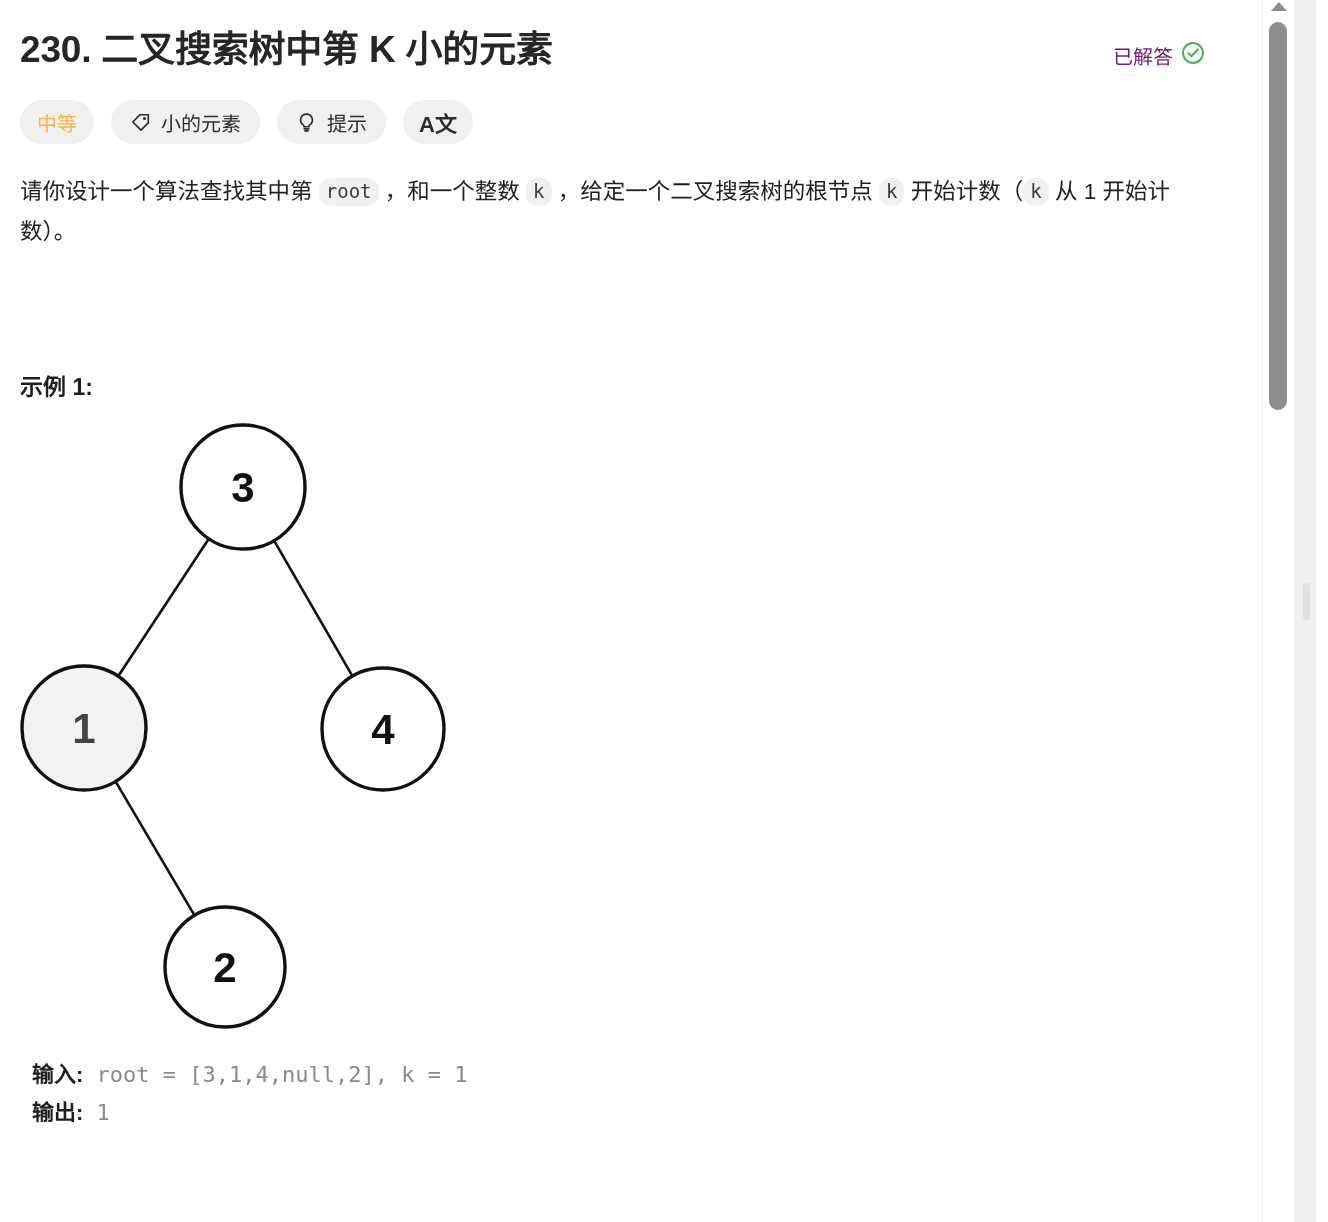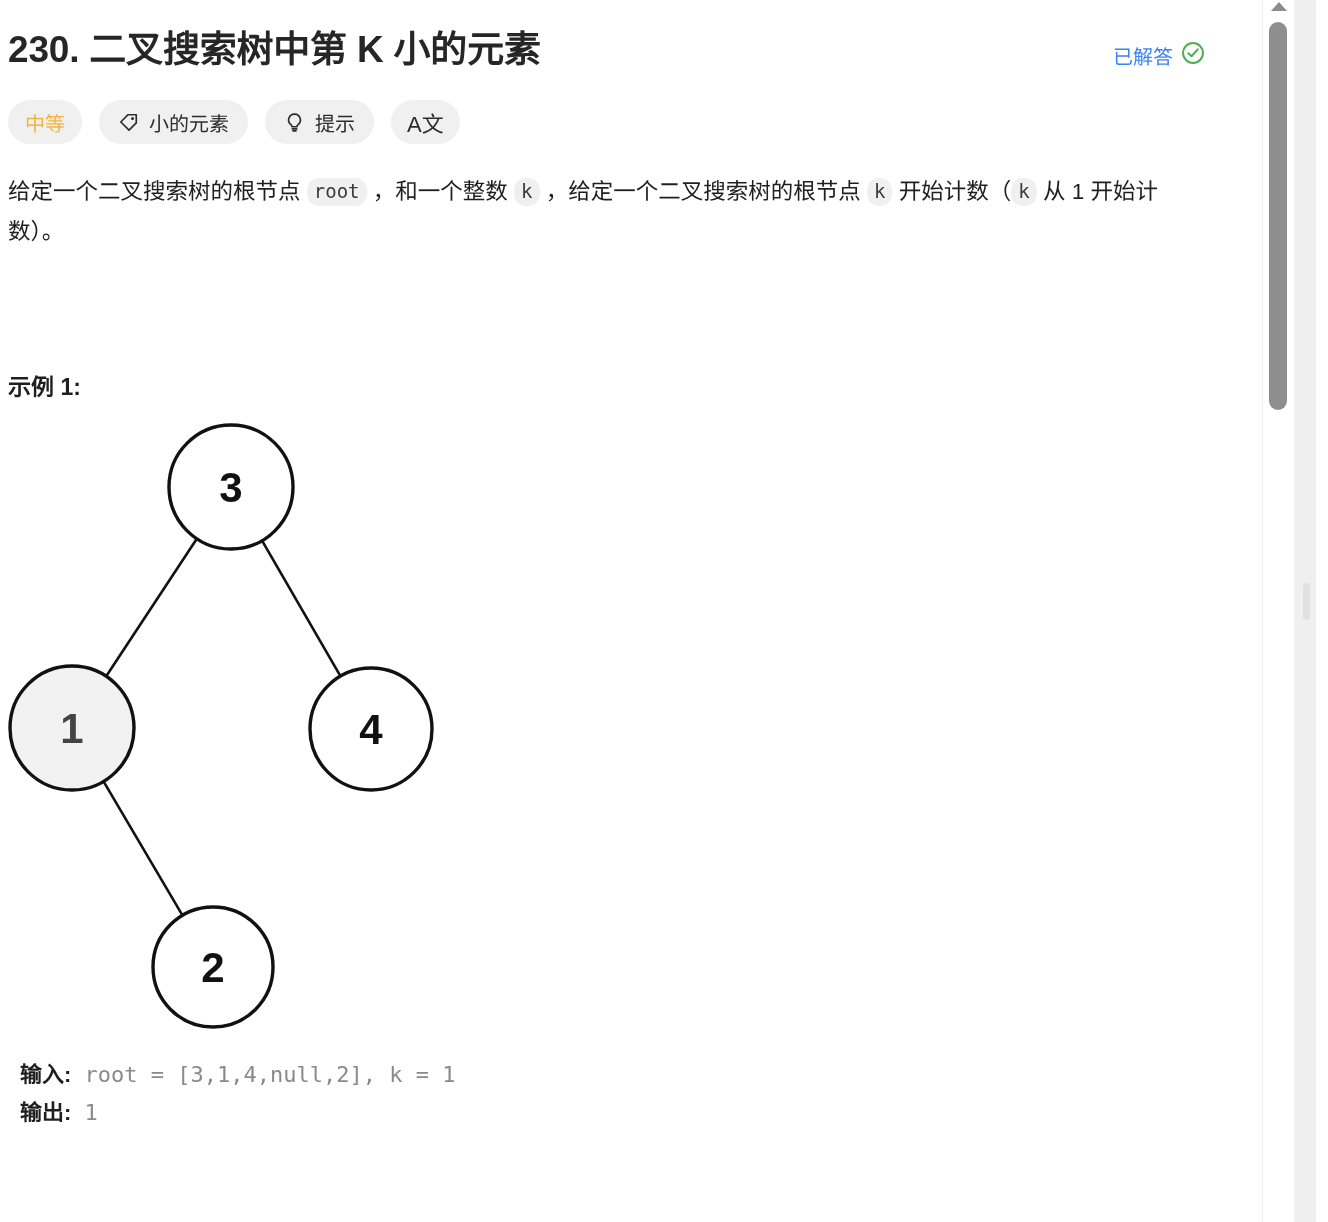--- a/index.html
+++ b/index.html
@@ -20,21 +20,21 @@
     display: flex;
   }
 
   
   .content-pane {
     position: relative;
     width: 1262px;
     height: 1131px;
     background: #ffffff;
     overflow: hidden;
-    padding: 0 26px 0 8px;
+    padding: 0 26px 0 20px;
   }
 
   
   .title-row {
     display: flex;
     align-items: flex-start;
     justify-content: space-between;
     padding-top: 26px;
   }
   .page-title {
@@ -49,21 +49,21 @@
   .solved-chip {
     display: flex;
     align-items: center;
     gap: 7px;
     margin-top: 14px;
     margin-right: 30px;
     white-space: nowrap;
   }
   .solved-text {
     font-size: 20px;
-    color: #3b82f6;
+    color: #701a75;
   }
   .check-icon { display: block; }
 
   
   .pill-row {
     display: flex;
     align-items: center;
     gap: 17px;
     margin-top: 26px;
   }
@@ -82,21 +82,21 @@
     white-space: nowrap;
   }
   .pill-difficulty { color: #f3b540; font-weight: 400; padding: 0 17px; }
   .pill-company { color: #d7a44a; }
   .pill-company .pill-label {
     background: linear-gradient(90deg, #cf9b3f 0%, #e3bf76 100%);
     -webkit-background-clip: text;
     background-clip: text;
     color: #cfa052;
   }
-  .pill-translate { padding: 0 16px; font-size: 22px; }
+  .pill-translate { padding: 0 16px; font-size: 22px; font-weight: bold; }
   .pill-icon { display: flex; align-items: center; }
 
   
   .description {
     margin-top: 28px;
     font-size: 22.5px;
     line-height: 1.78;
     color: #1f1f1f;
     max-width: 1190px;
   }
@@ -246,21 +246,21 @@
         </span>
         <span class="pill-label">提示</span>
       </div>
 
       <div class="pill pill-translate">
         <span class="pill-label">A文</span>
       </div>
 
     </div>
 
-    <p class="description"><span>给定一个二叉搜索树的根节点 </span><code class="inline">root</code><span> ，和一个整数 </span><code class="inline">k</code><span> ，给定一个二叉搜索树的根节点 </span><code class="inline">k</code><span> 开始计数（</span><code class="inline">k</code><span> 从 1 开始计数）。</span></p>
+    <p class="description"><span>请你设计一个算法查找其中第 </span><code class="inline">root</code><span> ，和一个整数 </span><code class="inline">k</code><span> ，给定一个二叉搜索树的根节点 </span><code class="inline">k</code><span> 开始计数（</span><code class="inline">k</code><span> 从 1 开始计数）。</span></p>
 
     <div class="example-heading">示例 1:</div>
 
     <div class="tree-figure">
       <svg id="tree-svg" width="470" height="620" viewBox="0 0 470 620">
           <line x1="189.95815330054717" y1="117.08229594068007" x2="97.04184669945282" y2="257.91770405931993" stroke="#111111" stroke-width="2.6"></line>
           <line x1="253.04525525756347" y1="118.93536980235969" x2="333.45549899672926" y2="257.9302196943463" stroke="#111111" stroke-width="2.6"></line>
           <line x1="94.48732780086662" y1="359.67710173338384" x2="175.52891645916228" y2="497.0454683243956" stroke="#111111" stroke-width="2.6"></line>
           <g>
             <circle cx="223" cy="67" r="62" fill="#ffffff" stroke="#111111" stroke-width="3.4"></circle>

